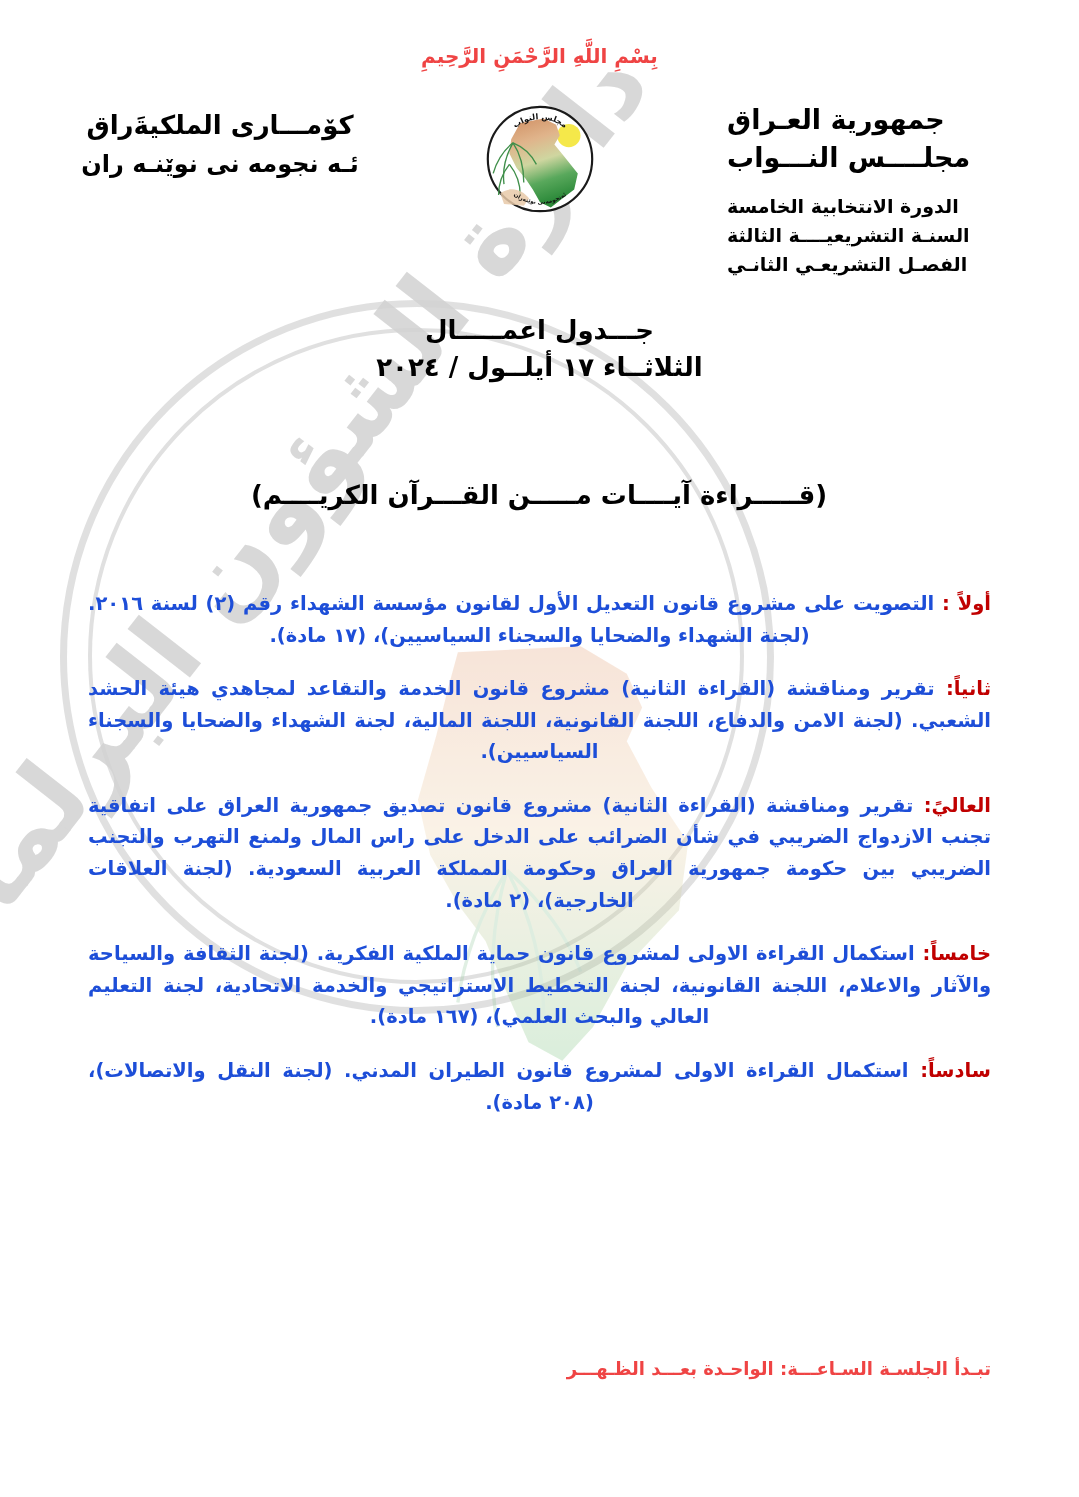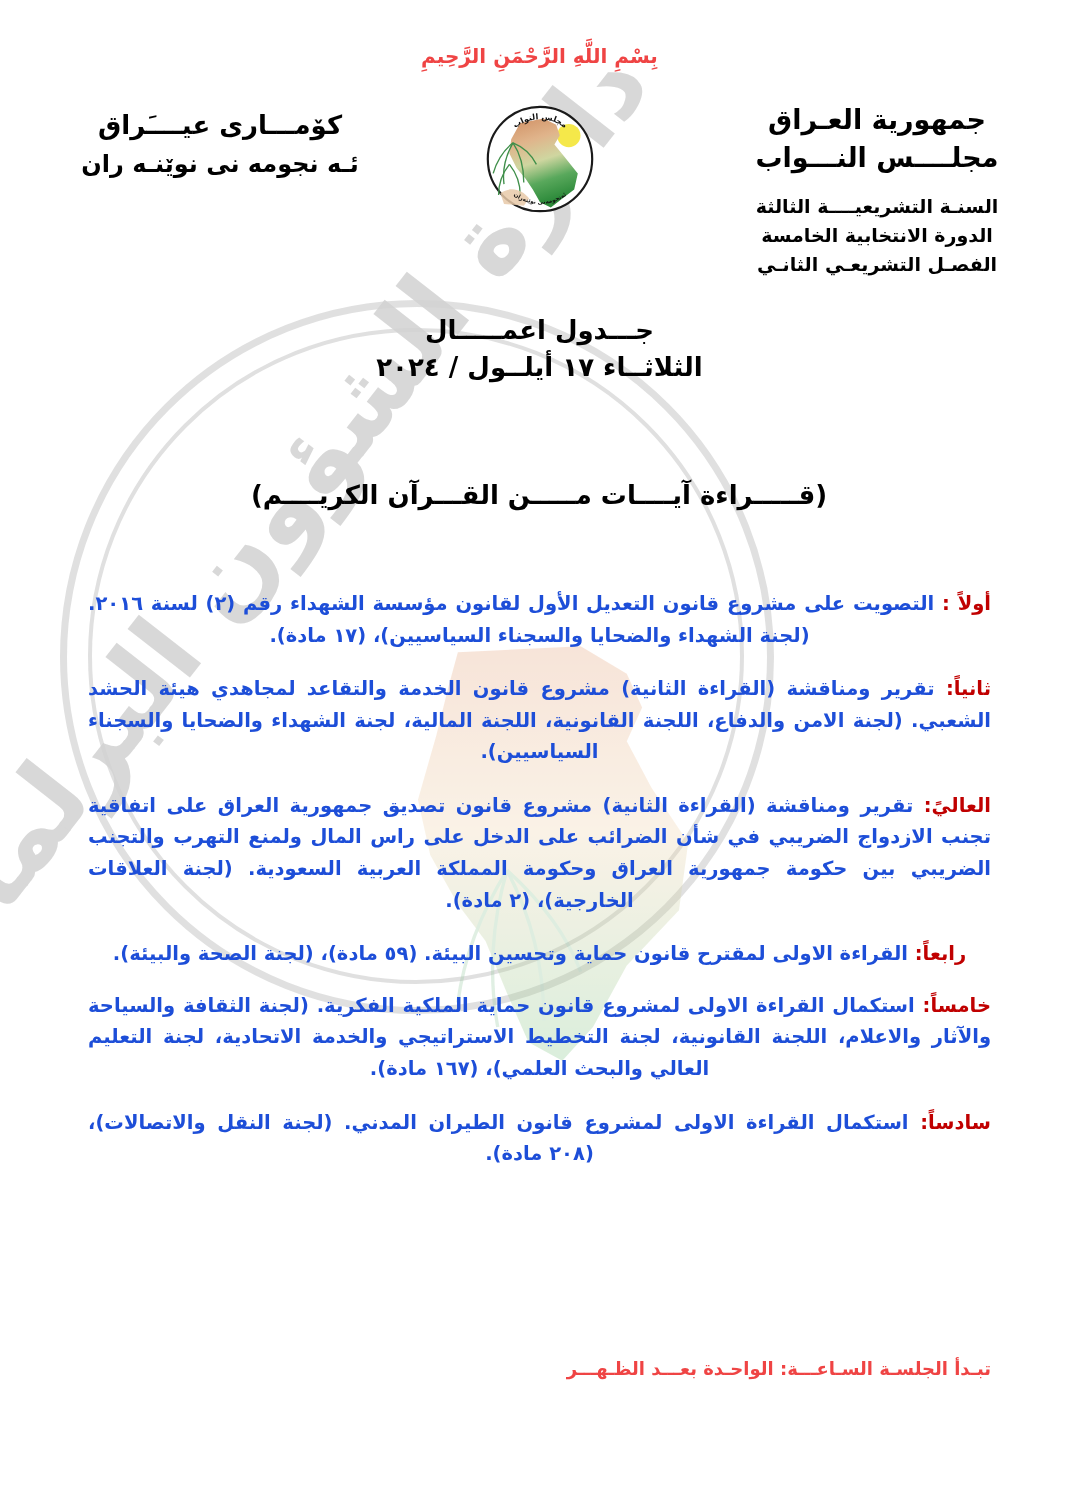--- a/index.html
+++ b/index.html
@@ -87,21 +87,21 @@
     right: 0;
     height: 210px;
   }
 
   
   .hdr-ar {
     position: absolute;
     right: 52px;
     top: 6px;
     width: 300px;
-    text-align: center;
+    text-align: left;
     color: #000;
   }
   .hdr-ar .l1 {
     font-size: 27px;
     font-weight: 700;
     letter-spacing: 1.5px;
     line-height: 1.35;
   }
   .hdr-ar .l2 {
     font-size: 27px;
@@ -249,22 +249,22 @@
   <div class="content">
 
     <div class="bismillah">بِسْمِ اللَّهِ الرَّحْمَنِ الرَّحِيمِ</div>
 
     <div class="header">
 
       <div class="hdr-ar">
         <div class="l1">جمهورية العـراق</div>
         <div class="l2">مجلــــس النـــواب</div>
         <div class="sub">
+          <div>الدورة الانتخابية الخامسة</div>
           <div>السنـة التشريعيــــة الثالثة</div>
-          <div>الدورة الانتخابية الخامسة</div>
           <div>الفصـل التشريعـي الثانـي</div>
         </div>
       </div>
 
       <div class="emblem">
         <svg viewBox="0 0 140 140" xmlns="http://www.w3.org/2000/svg">
           <defs>
             <linearGradient id="mapgrad" x1="0" y1="0" x2="0.25" y2="1">
               <stop offset="0%" stop-color="#d08f63"></stop>
               <stop offset="30%" stop-color="#e0b48b"></stop>
@@ -298,21 +298,21 @@
           <text font-size="9" font-weight="700" fill="#111" font-family="DejaVu Sans, Liberation Sans, sans-serif">
             <textPath href="#topArc" startOffset="50%" text-anchor="middle">مجلس النواب</textPath>
           </text>
           <text font-size="6.4" font-weight="700" fill="#111" font-family="DejaVu Sans, Liberation Sans, sans-serif">
             <textPath href="#botArc" startOffset="50%" text-anchor="middle">ئه‌نجومه‌نی نوێنه‌ران</textPath>
           </text>
         </svg>
       </div>
 
       <div class="hdr-ku">
-        <div class="k1">كۆمـــاری عيــــَراق</div>
+        <div class="k1">كۆمـــاری الملكيةَراق</div>
         <div class="k2">ئـه‌ نجومه‌ نی نوێنـه‌ ران</div>
       </div>
     </div>
 
     <div class="title-block">
       <div class="t">جـــدول اعمـــــال</div>
       <div class="t">الثلاثــاء ١٧ أيلــول / ٢٠٢٤</div>
     </div>
 
     <div class="quran-line">(قـــــراءة آيــــات مـــــن القـــرآن الكريــــم)</div>
@@ -327,24 +327,20 @@
       <div class="agenda-item">
         <span class="ord">ثانياً:</span>
         <span class="body">تقرير ومناقشة (القراءة الثانية) مشروع قانون الخدمة والتقاعد لمجاهدي هيئة الحشد الشعبي. (لجنة الامن والدفاع، اللجنة القانونية، اللجنة المالية، لجنة الشهداء والضحايا والسجناء السياسيين).</span>
       </div>
 
       <div class="agenda-item">
         <span class="ord">العاليً:</span>
         <span class="body">تقرير ومناقشة (القراءة الثانية) مشروع  قانون تصديق جمهورية العراق على اتفاقية تجنب الازدواج الضريبي في شأن الضرائب على الدخل على راس المال ولمنع التهرب والتجنب الضريبي بين حكومة جمهورية العراق وحكومة المملكة العربية السعودية. (لجنة العلاقات الخارجية)، (٢ مادة).</span>
       </div>
 
-      <div class="agenda-item compact">
-        <span class="ord">رابعاً:</span>
-        <span class="body">القراءة الاولى لمقترح قانون حماية وتحسين البيئة. (٥٩ مادة)، (لجنة الصحة والبيئة).</span>
-      </div>
 
       <div class="agenda-item">
         <span class="ord">خامساً:</span>
         <span class="body">استكمال القراءة الاولى لمشروع قانون حماية الملكية الفكرية. (لجنة الثقافة والسياحة والآثار والاعلام، اللجنة القانونية، لجنة التخطيط الاستراتيجي والخدمة الاتحادية، لجنة التعليم العالي والبحث العلمي)، (١٦٧ مادة).</span>
       </div>
 
       <div class="agenda-item compact">
         <span class="ord">سادساً:</span>
         <span class="body">استكمال القراءة الاولى لمشروع قانون الطيران المدني. (لجنة النقل والاتصالات)، (٢٠٨ مادة).</span>
       </div>

